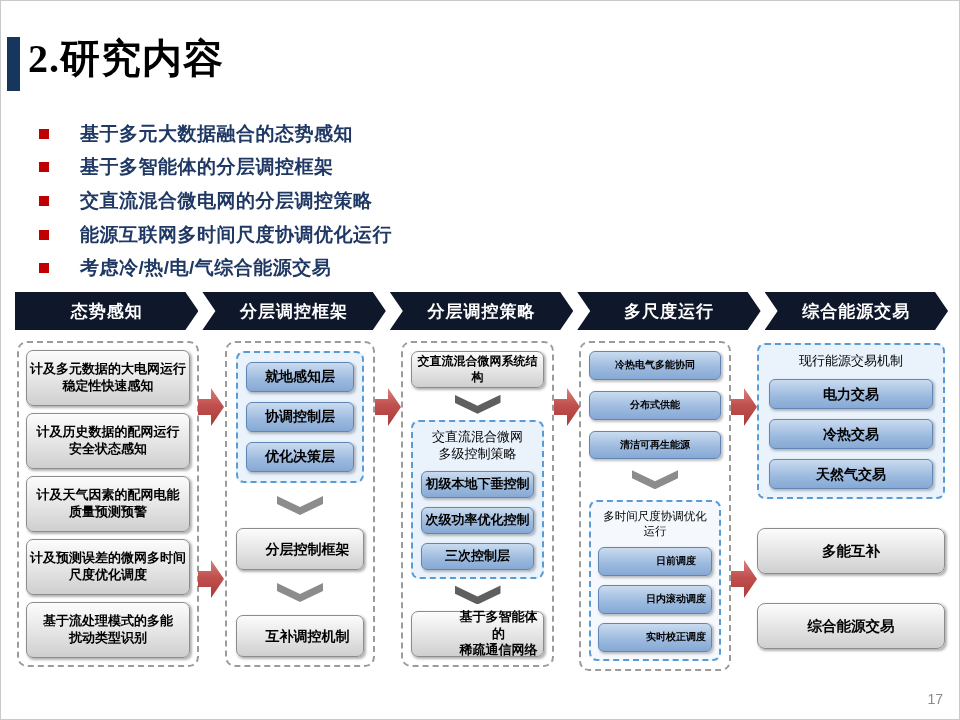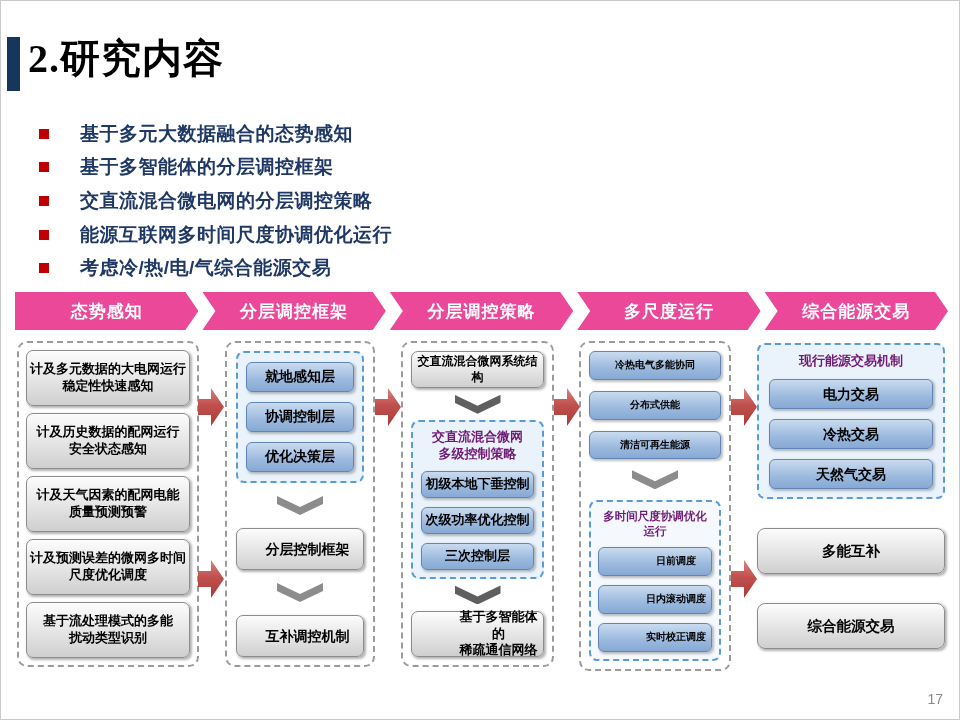--- a/index.html
+++ b/index.html
@@ -15,21 +15,21 @@
                  font-size:40px; font-weight:700; color:#000; letter-spacing:1px; }
 
   
   .bullets { position:absolute; left:38px; top:116px; list-style:none; }
   .bullet  { display:flex; align-items:center; height:33.6px; }
   .bsq     { width:10px; height:10px; background:#C00000; margin-right:31px; flex:none; }
   .btext   { font-size:19px; font-weight:700; color:#1F3864; letter-spacing:0.5px; }
 
   
   .banner { position:absolute; left:14px; top:291px; width:933px; height:38px; display:flex; gap:4px; }
-  .seg { flex:1; background:#ec4899; color:#fff; font-size:17px; font-weight:700;
+  .seg { flex:1; background:#0f172a; color:#fff; font-size:17px; font-weight:700;
          display:flex; align-items:center; justify-content:center; letter-spacing:1px;
          clip-path:polygon(0 0, calc(100% - 13px) 0, 100% 50%, calc(100% - 13px) 100%, 0 100%, 13px 50%); }
   .seg.first { clip-path:polygon(0 0, calc(100% - 13px) 0, 100% 50%, calc(100% - 13px) 100%, 0 100%); }
 
   
   .col { position:absolute; border:2px dashed #9b9b9b; border-radius:10px;
          display:flex; flex-direction:column; align-items:center; }
   .col1 { left:16px;  top:340px; width:182px; height:326px; padding:7px;  justify-content:space-between; align-items:stretch; }
   .col2 { left:224px; top:340px; width:150px; height:326px; padding:8px 9px; justify-content:space-between; }
   .col3 { left:400px; top:340px; width:153px; height:326px; padding:8px;  justify-content:space-between; }
@@ -54,21 +54,21 @@
           color:#000; font-weight:700; font-size:14px; line-height:1.25; padding:3px 2px; }
   .col2 .bbox { height:30px; }
   .col3 .bbox { height:27px; font-size:13px; }
   .col4 .bbox { height:30px; align-self:stretch; font-size:10px; }
   .col4 .bgroup .bbox { height:29px;padding-left:44px; }
   .col5 .bbox { height:30px; }
 
   
   .bgroup { border:2px dashed #5B9BD5; background:#EAF2FB; border-radius:8px;
             padding:9px 8px; display:flex; flex-direction:column; gap:10px; align-self:stretch; }
-  .bgroup-title { color:#701a75; font-weight:700; font-size:13px; text-align:center;
+  .bgroup-title { color:#000000; font-weight:400; font-size:13px; text-align:center;
                   line-height:1.25; white-space:pre-line; }
   .col3 .bgroup { gap:9px; padding:7px 8px; }
   .col4 .bgroup { flex:1; gap:9px; padding:7px; background:#F5F9FD; }
   .col4 .bgroup-title { font-size:11.5px; }
   .col5 .bgroup { padding:8px 10px; gap:10px; }
 
   
   .chev { width:46px; height:19px; background:#8c8c8c; flex:none;
           clip-path:polygon(0 0, 50% 58%, 100% 0, 100% 42%, 50% 100%, 0 42%); }
   .chev.dark { background:#5f5f5f; }

